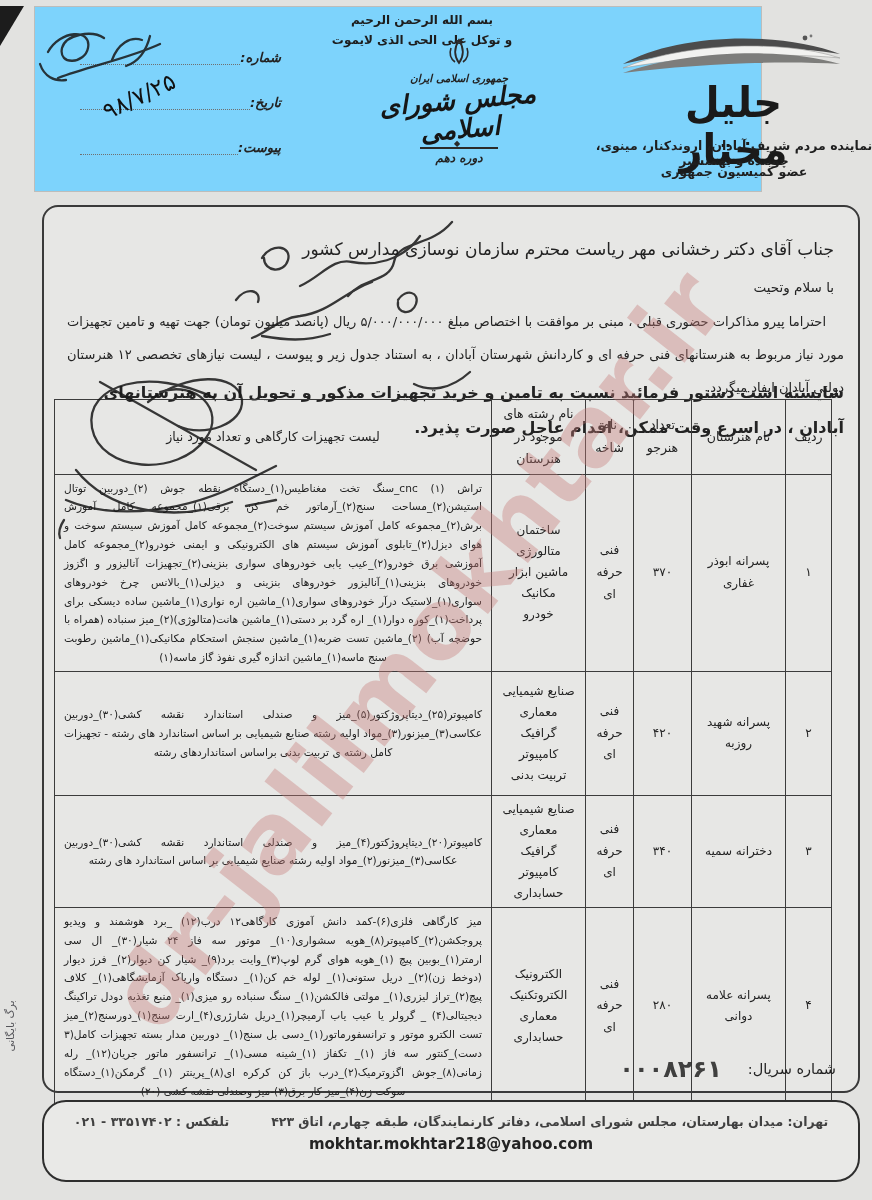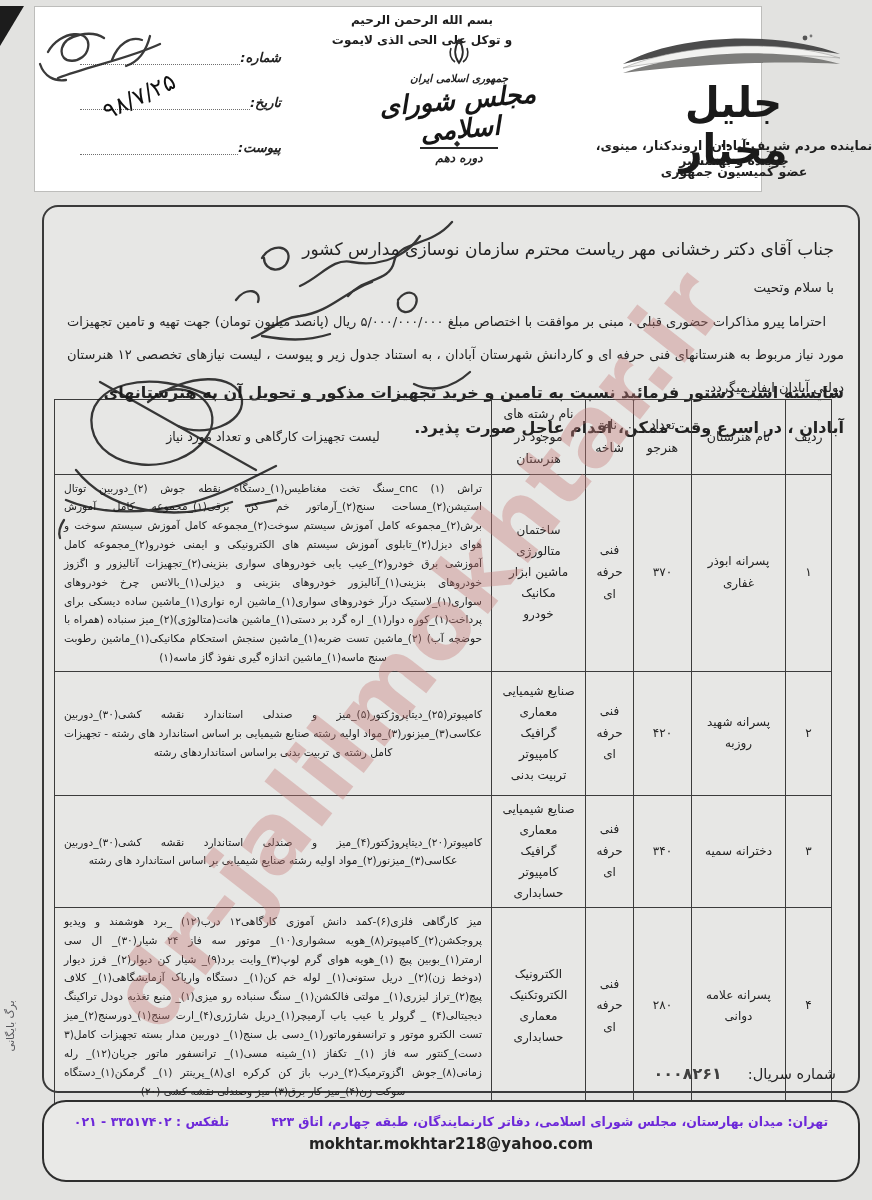--- a/index.html
+++ b/index.html
@@ -3,21 +3,21 @@
 <meta charset="utf-8">
 <style>
   * { margin:0; padding:0; box-sizing:border-box; }
   html,body { background:#b9b9b7; }
   body { font-family:"DejaVu Sans", sans-serif; }
   .page { position:relative; width:872px; height:1200px; margin:0 auto;
           background:#e2e2e0; overflow:hidden; color:#232323; direction:rtl; }
 
   
   .band { position:absolute; left:34px; top:6px; width:728px; height:186px;
-          background:#ffffff; box-shadow:0 0 0 1px #bdbdbb inset; }
+          background:#7dd3fc; box-shadow:0 0 0 1px #bdbdbb inset; }
   .bismillah { position:absolute; top:4px; right:230px; width:220px; text-align:center;
                font-size:12px; font-weight:bold; line-height:1.7; color:#1d1d1d; }
   .flag { position:absolute; top:18px; left:585px; width:225px; height:64px; }
   .repname { position:absolute; top:74px; left:592px; width:215px; text-align:center;
              font-size:40px; font-weight:bold; letter-spacing:-1px; color:#1a1a1a;
              transform:scaleY(1.04); }
   .reptitle1 { position:absolute; top:132px; left:550px; width:300px; text-align:center;
                font-size:12.5px; font-weight:bold; color:#1f1f1f; }
   .reptitle2 { position:absolute; top:158px; left:615px; width:170px; text-align:center;
                font-size:12.5px; font-weight:bold; color:#1f1f1f; }
@@ -52,27 +52,27 @@
                          padding:3px 5px; font-size:12px; line-height:1.8; overflow:hidden; }
   .needs th { font-weight:normal; font-size:12.5px; }
   .c-no{width:46px;} .c-school{width:94px;} .c-cnt{width:58px;}
   .c-branch{width:48px;} .c-majors{width:94px;} .c-eq{width:437px;}
   tr.hrow{height:62px;} tr.r1{height:172px;} tr.r2{height:124px;} tr.r3{height:102px;} tr.r4{height:184px;}
   td.majors { white-space:pre-line; font-size:12px; line-height:1.75; }
   td.equip { font-size:10.6px; line-height:1.78; text-align:justify; text-align-last:center; padding:4px 9px; }
 
   .serial { position:absolute; bottom:8px; right:22px; display:flex; align-items:center; gap:26px; }
   .serial .slbl { font-size:14.5px; }
-  .serial .snum { font-size:16px; font-weight:bold; letter-spacing:5px; color:#2e2e2e; opacity:.9;text-align:right; }
+  .serial .snum { font-size:24px; font-weight:bold; letter-spacing:5px; color:#2e2e2e; opacity:.9;text-align:right; }
 
   
   .footbox { position:absolute; left:42px; top:1100px; width:818px; height:82px;
              border:2.5px solid #2e2e2e; border-radius:24px; background:#e9e9e7;
              text-align:center; padding-top:9px; }
-  .fline { font-size:12.5px; font-weight:bold; line-height:1.8; color:#6d28d9; }
+  .fline { font-size:12.5px; font-weight:bold; line-height:1.8; color:#404040; }
   .fgap1 { display:inline-block; width:42px; } .fgap2 { display:inline-block; width:34px; }
   .femail { font-size:15px; font-weight:bold; direction:ltr; margin-top:1px; }
 
   
   .watermark { position:absolute; left:418px; top:650px; width:1000px; text-align:center;
                transform:translate(-50%,-50%) rotate(-52deg); direction:ltr;
                font-size:96px; font-weight:bold; letter-spacing:1px;
                color:rgba(197,120,118,0.38); white-space:nowrap; z-index:5; pointer-events:none; }
   .ink { position:absolute; left:0; top:0; z-index:6; pointer-events:none; }
   .sidelabel { position:absolute; left:-16px; top:1020px; transform:rotate(-90deg);

